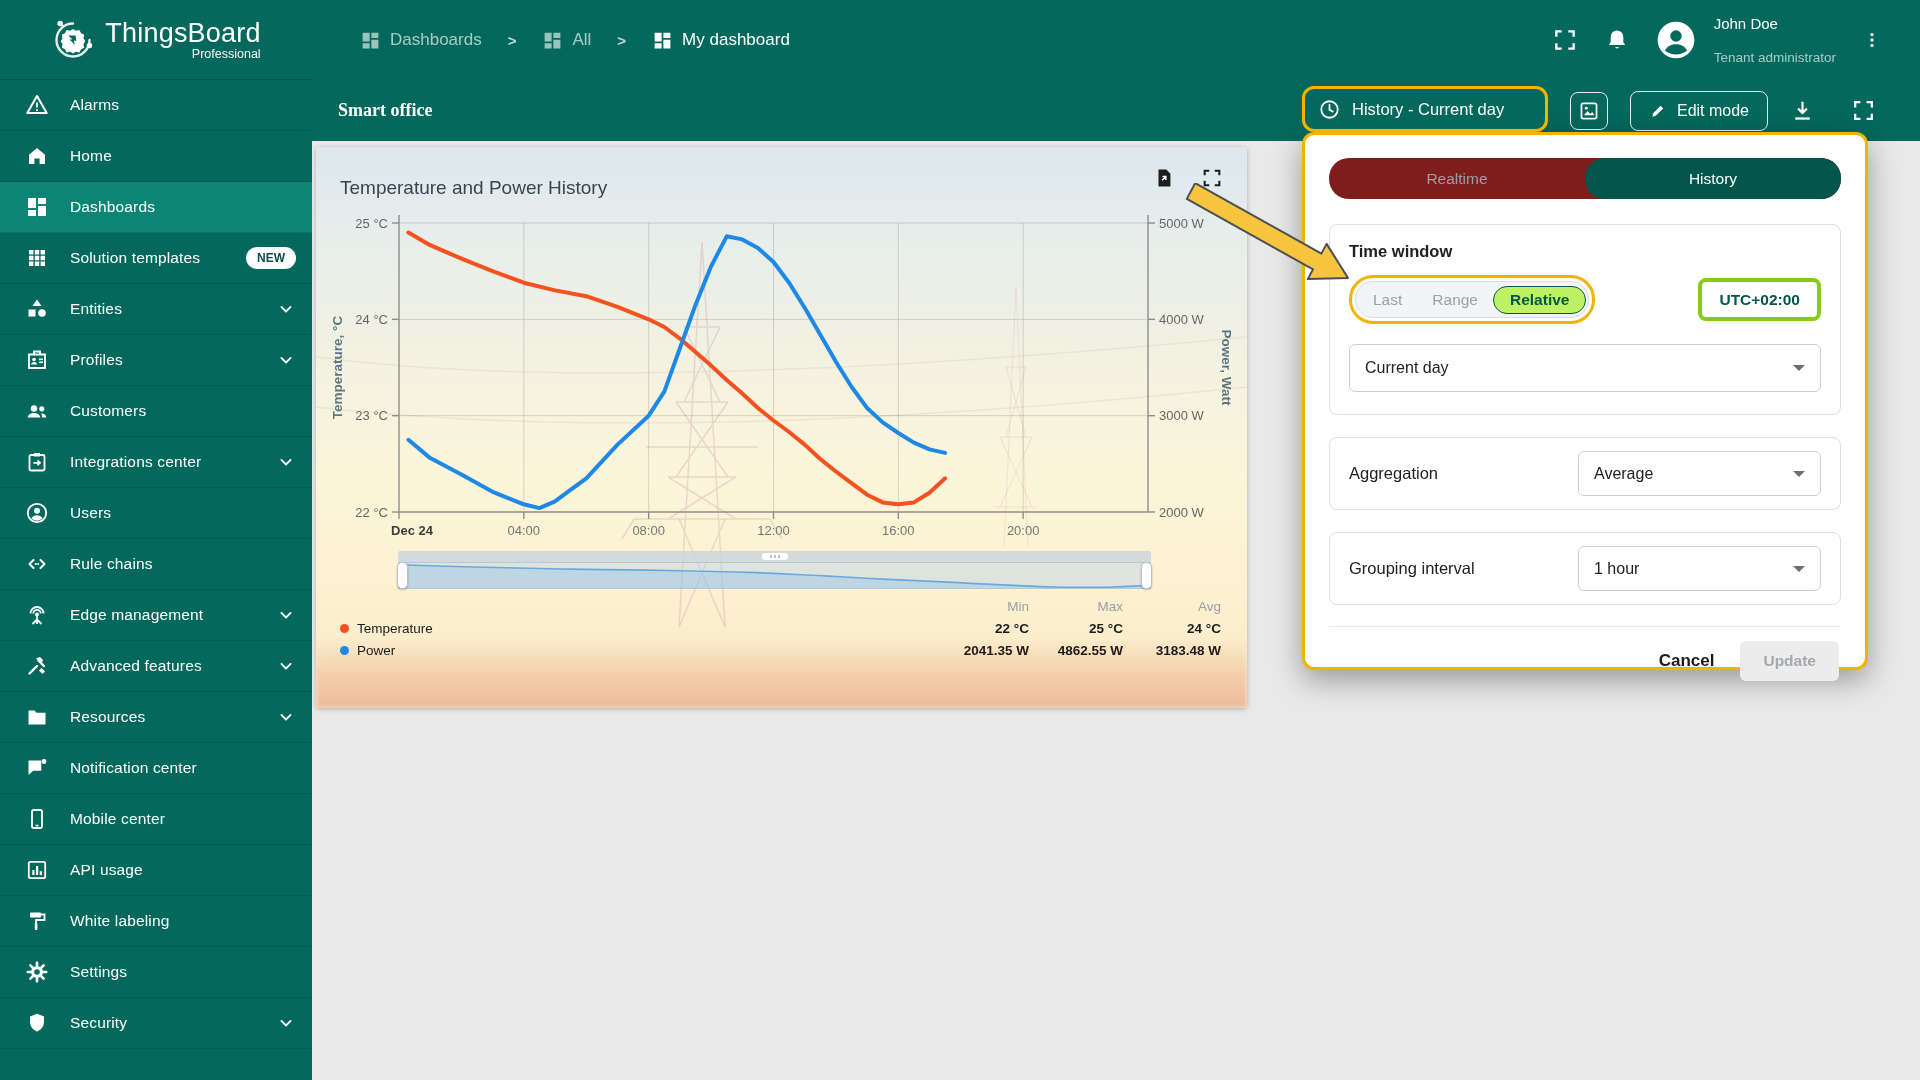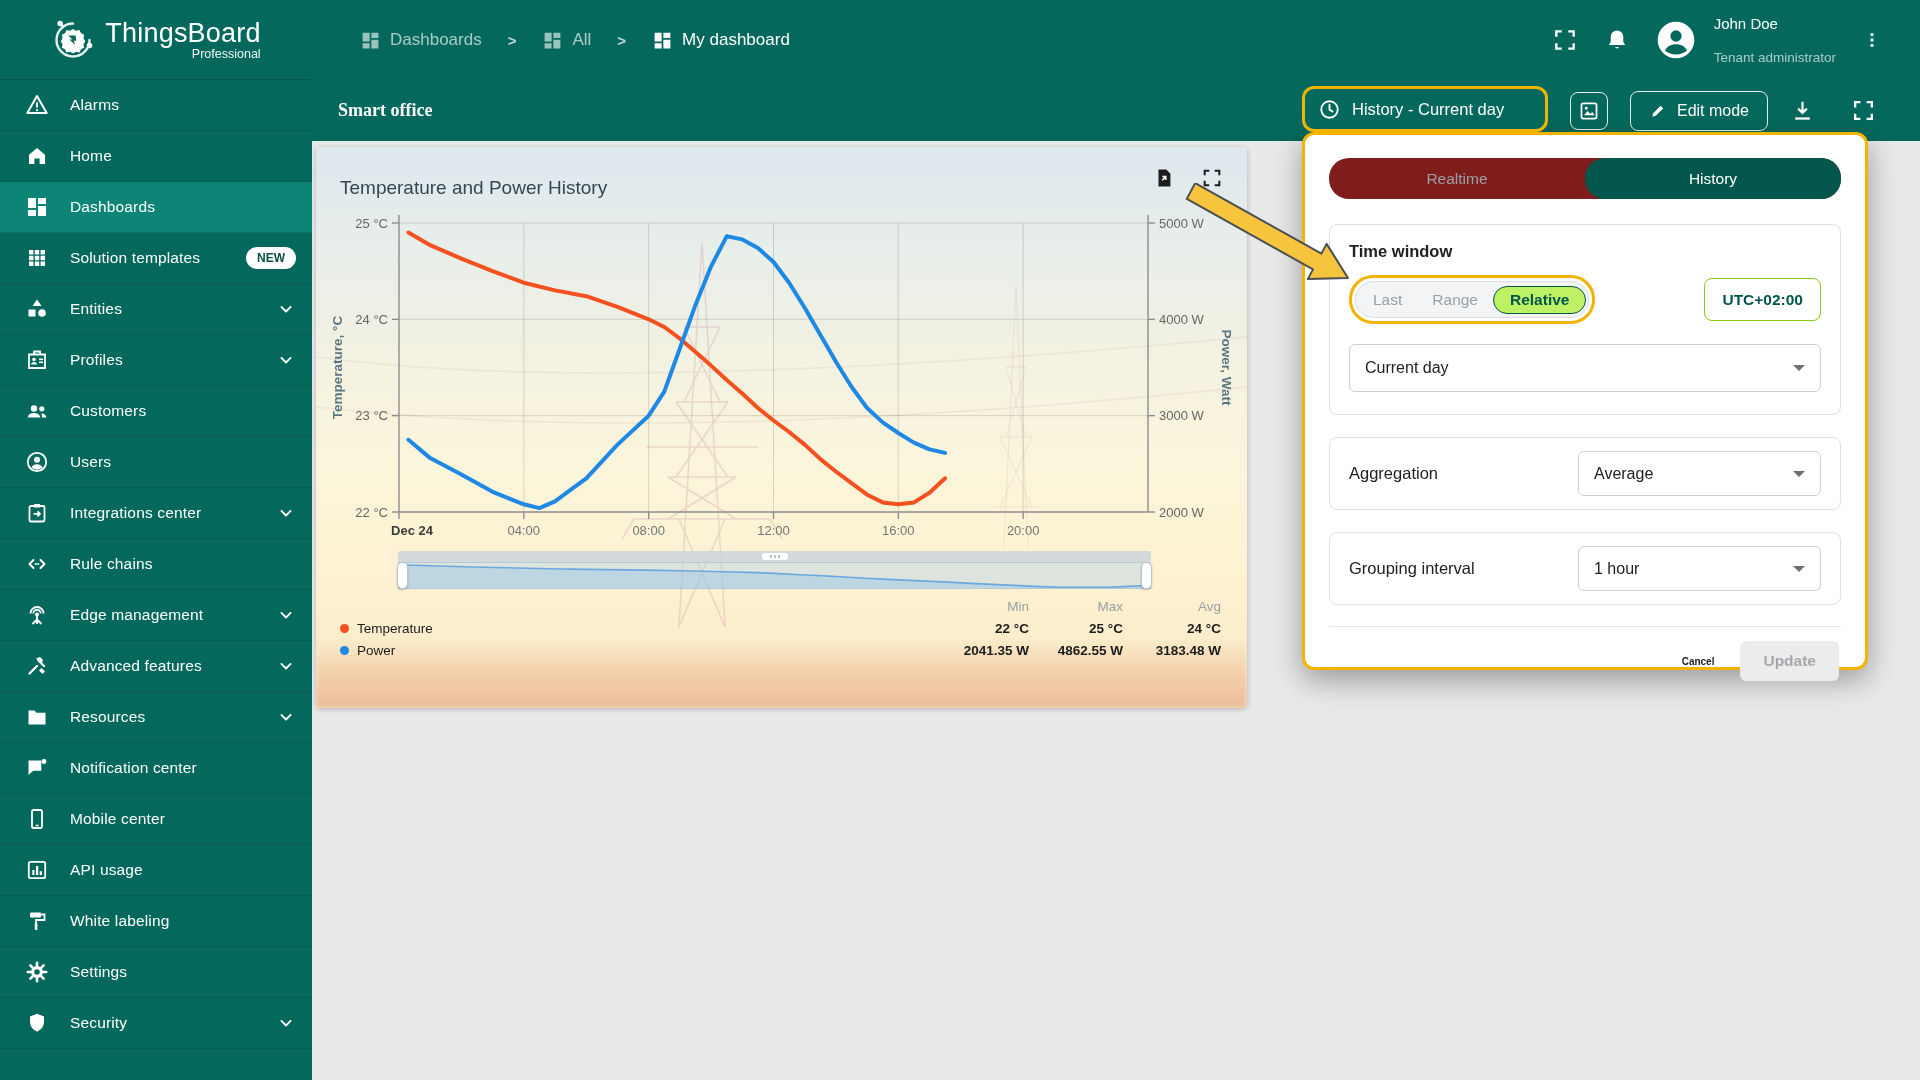--- a/index.html
+++ b/index.html
@@ -132,36 +132,36 @@
   .tw-card{ margin-top:25px; padding:17px 19px 22px; }
   .tw-heading{ font-size:16.5px; font-weight:700; color:var(--ink); }
   .tw-row{ display:flex; align-items:center; justify-content:space-between; margin-top:14px; }
   .mode-ring{ border:3px solid var(--yellow); border-radius:24px; padding:3px; }
   .mode-toggle{ display:flex; align-items:center; background:#f3f4f5;
     border:1px solid #dadbdc; border-radius:19px; height:37px; padding:0 2px; }
   .mode-opt{ padding:0 15px; font-size:15.5px; color:#9aa0a6; cursor:pointer; }
   .mode-opt.selected{ background:#bef264; border:1.6px solid var(--teal-deep);
     color:var(--teal-deep); font-weight:700; border-radius:17px; height:28px;
     display:flex; align-items:center; padding:0 16px; }
-  .utc-chip{ height:43px; border:1px solid #84cc16; border-radius:8px; display:flex;
+  .utc-chip{ height:43px; border:4px solid #84cc16; border-radius:8px; display:flex;
     align-items:center; padding:0 17px; color:var(--teal-deep); font-weight:700;
     font-size:15.5px; cursor:pointer; }
   .select{ border:1px solid #cfcfcf; border-radius:6px; display:flex; align-items:center;
     justify-content:space-between; padding:0 15px; color:var(--ink); font-size:16px;
     cursor:pointer; background:#fff; }
   .select .caret{ width:0; height:0; border-left:6px solid transparent;
     border-right:6px solid transparent; border-top:6px solid #6f6f6f; }
   .tw-select{ height:48px; margin-top:20px; }
   .row-card{ margin-top:22px; padding:14px 19px; display:flex; align-items:center;
     justify-content:space-between; height:73px; }
   .row-label{ font-size:16.5px; color:var(--ink); }
   .row-select{ width:243px; height:45px; }
   .popup-footer{ margin-top:21px; border-top:1px solid #e8e8e8; padding:14px 2px 0;
     display:flex; justify-content:flex-end; align-items:center; gap:12px; }
-  .btn-cancel{ background:none; border:none; font-size:10px; font-weight:700;
+  .btn-cancel{ background:none; border:none; font-size:17px; font-weight:700;
     color:#1c1c1c; padding:10px 14px; cursor:pointer; font-family:inherit; }
   .btn-update{ background:#ececec; border:none; border-radius:6px; font-size:15.5px;
     font-weight:700; color:#a5a9ad; padding:11px 23px; cursor:default; font-family:inherit;}
 
   .arrow-svg{ position:absolute; left:1183px; top:183px; z-index:45; pointer-events:none; }
 </style>
 </head>
 <body>
 
 <nav class="sidebar">
@@ -261,41 +261,41 @@
             <circle cx="16.8" cy="9.8" r="2.6"></circle>
             <path d="M16.2 14.3c2.8.2 4.8 1.6 5.3 4.2h-4.4a7.6 7.6 0 0 0-.9-4.2z"></path>
           </svg>
         </span>
     <span class="s-label">Customers</span>
 
   </div>
       <div class="side-item">
     <span class="s-icon">
           <svg viewBox="0 0 24 24">
+            <rect x="4.5" y="5" width="15" height="15.5" rx="1.5" fill="none" stroke="currentColor" stroke-width="1.8"></rect>
+            <path d="M9 3h6v3.5H9z"></path>
+            <path d="M8.5 12.8h6M12.5 10.3l2.5 2.5-2.5 2.5" fill="none" stroke="currentColor" stroke-width="1.8"></path>
+          </svg>
+        </span>
+    <span class="s-label">Integrations center</span>
+
+    <span class="s-chev" style="display: inline-block;"><svg viewBox="0 0 24 24">
+            <path d="m6.5 9.5 5.5 5.5 5.5-5.5" fill="none" stroke="currentColor" stroke-width="2.2" stroke-linecap="round" stroke-linejoin="round"></path>
+          </svg></span>
+  </div>
+      <div class="side-item">
+    <span class="s-icon">
+          <svg viewBox="0 0 24 24">
             <circle cx="12" cy="12" r="9.2" fill="none" stroke="currentColor" stroke-width="1.8"></circle>
             <circle cx="12" cy="9.8" r="3"></circle>
             <path d="M6.4 17.6c1.2-2.3 3.2-3.3 5.6-3.3s4.4 1 5.6 3.3a9.2 9.2 0 0 1-11.2 0z"></path>
           </svg>
         </span>
     <span class="s-label">Users</span>
 
-  </div>
-      <div class="side-item">
-    <span class="s-icon">
-          <svg viewBox="0 0 24 24">
-            <rect x="4.5" y="5" width="15" height="15.5" rx="1.5" fill="none" stroke="currentColor" stroke-width="1.8"></rect>
-            <path d="M9 3h6v3.5H9z"></path>
-            <path d="M8.5 12.8h6M12.5 10.3l2.5 2.5-2.5 2.5" fill="none" stroke="currentColor" stroke-width="1.8"></path>
-          </svg>
-        </span>
-    <span class="s-label">Integrations center</span>
-
-    <span class="s-chev" style="display: inline-block;"><svg viewBox="0 0 24 24">
-            <path d="m6.5 9.5 5.5 5.5 5.5-5.5" fill="none" stroke="currentColor" stroke-width="2.2" stroke-linecap="round" stroke-linejoin="round"></path>
-          </svg></span>
   </div>
       <div class="side-item">
     <span class="s-icon">
           <svg viewBox="0 0 24 24">
             <path d="M8.5 8 4.5 12l4 4M15.5 8l4 4-4 4" fill="none" stroke="currentColor" stroke-width="2" stroke-linecap="round" stroke-linejoin="round"></path>
             <circle cx="10.8" cy="12" r="1.1"></circle>
             <circle cx="13.2" cy="12" r="1.1"></circle>
           </svg>
         </span>
     <span class="s-label">Rule chains</span>

